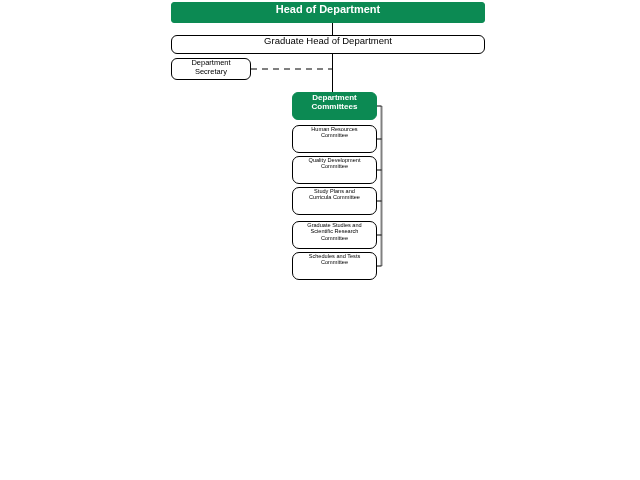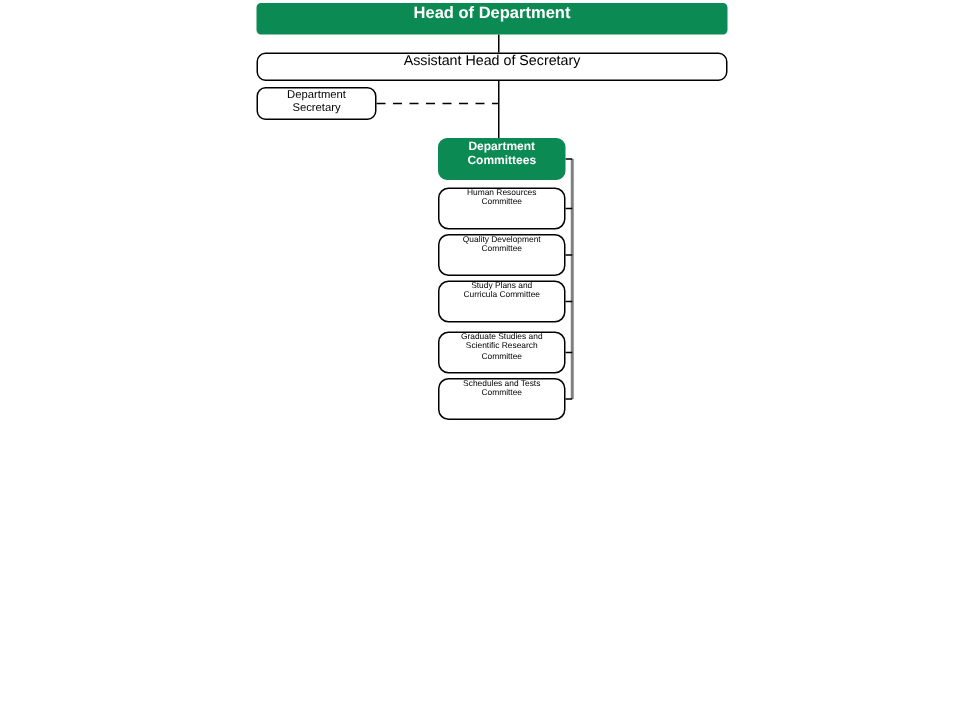--- a/index.html
+++ b/index.html
@@ -121,21 +121,21 @@
   <line x1="377" y1="201" x2="381.5" y2="201" stroke="#000000" stroke-width="1"></line>
   <line x1="377" y1="235" x2="381.5" y2="235" stroke="#000000" stroke-width="1"></line>
   <line x1="377" y1="266" x2="381.5" y2="266" stroke="#000000" stroke-width="1"></line>
 </svg>
 
 <div class="node node-head">
   <span class="node-label">Head of Department</span>
 </div>
 
 <div class="node node-assistant">
-  <span class="node-label">Assistant Head of Secretary</span>
+  <span class="node-label">Graduate Head of Department</span>
 </div>
 
 <div class="node node-secretary">
   <span class="node-label">Department
 Secretary</span>
 </div>
 
 <div class="node node-committees">
   <span class="node-label">Department
 Committees</span>

